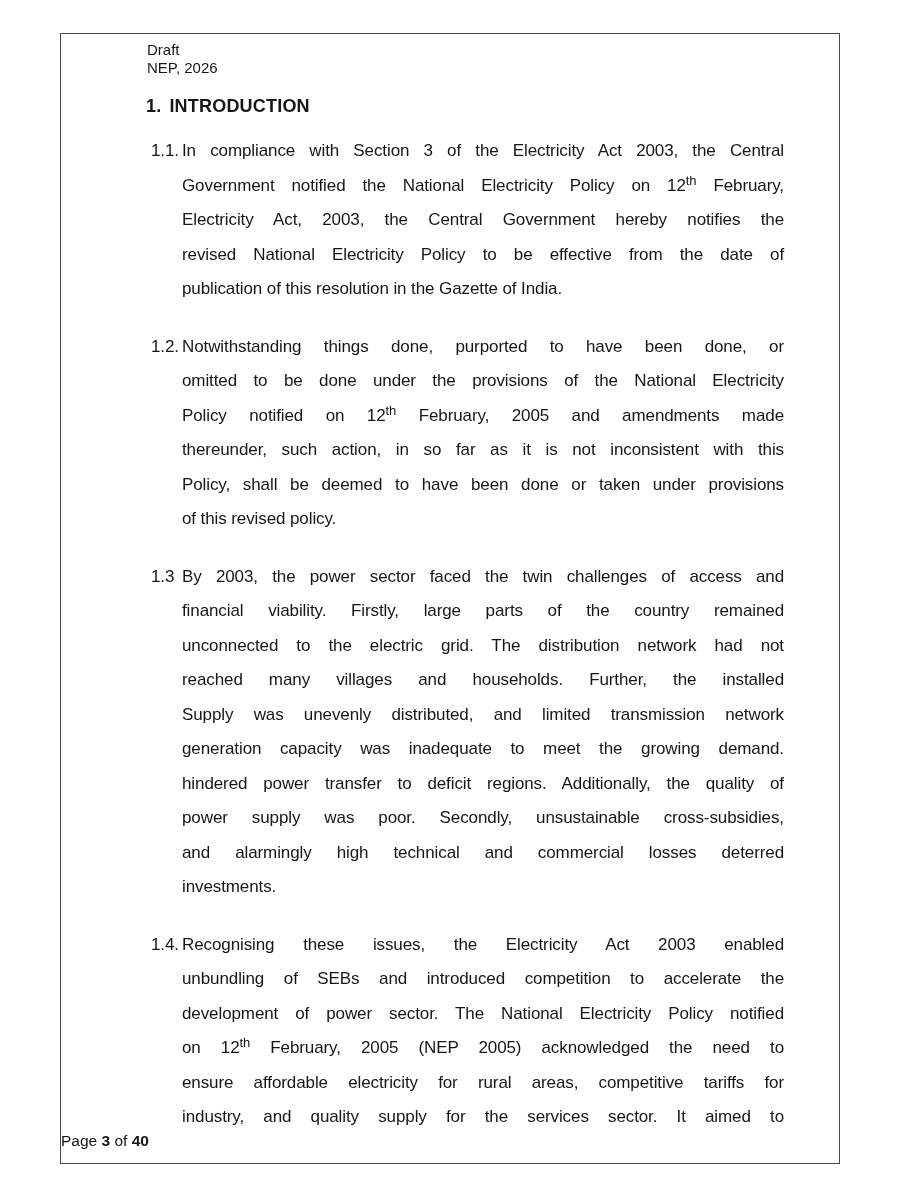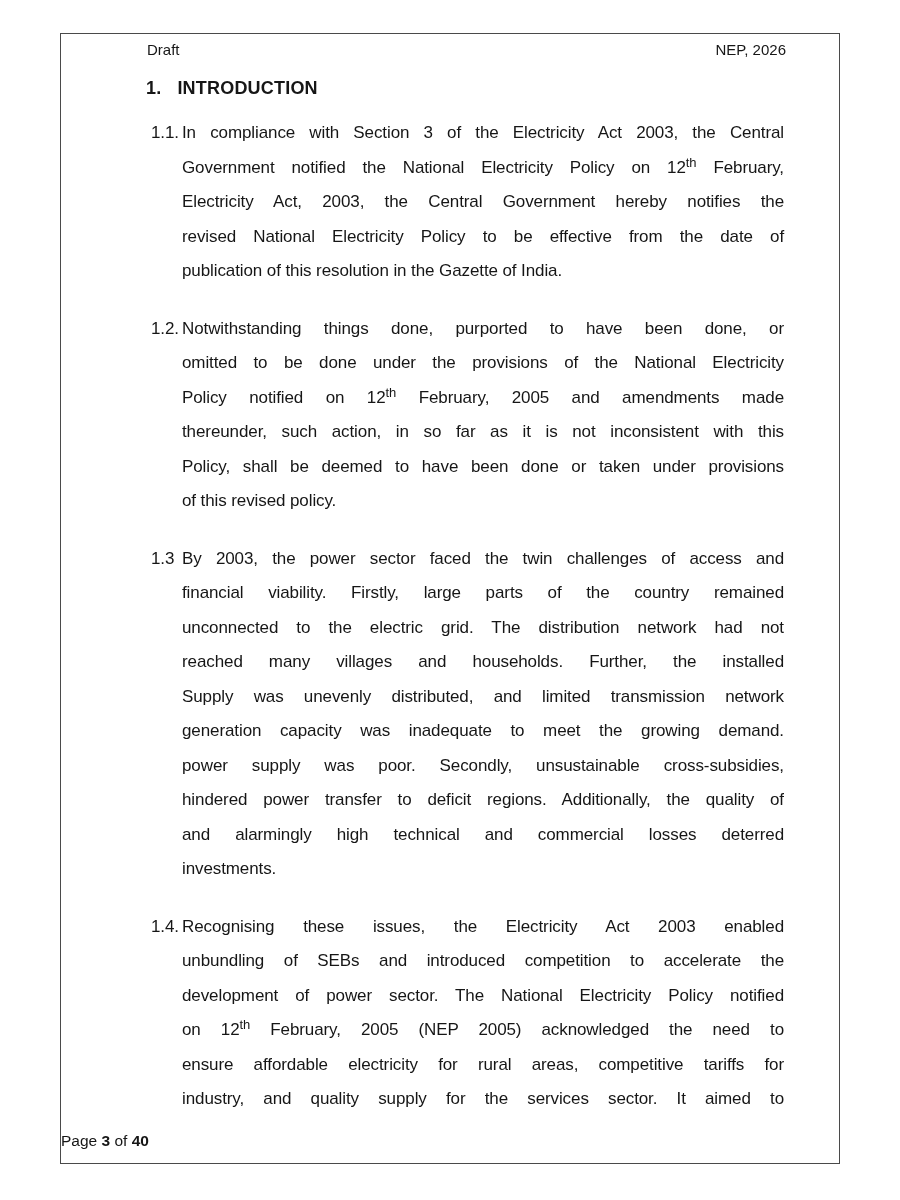--- a/index.html
+++ b/index.html
@@ -8,29 +8,29 @@
 
   .page {
     position: absolute; left: 60px; top: 33px;
     width: 780px; height: 1131px;
     border: 1px solid #4a4a4a; background: #ffffff;
   }
 
   .header {
     display: flex; justify-content: space-between;
     margin: 7px 53px 4px 86px;
-    font-size: 15px; line-height: 18px;
+    font-size: 15px; line-height: 18px; flex-direction: column;
   }
 
   .title {
     margin: 17px 0 0 85px;
     font-size: 18px; font-weight: bold; line-height: 24px;
     letter-spacing: 0.2px;
   }
-  .title .ttext { margin-left: 16px; }
+  .title .ttext { margin-left: 8px; }
 
   .content {
     margin: 16px 55px 0 121px; 
     font-size: 17px;
     letter-spacing: -0.1px;
   }
 
   .para { position: relative; }
   .para + .para { margin-top: 23px; }
 
@@ -90,22 +90,22 @@
         <div class="line last"><span>of this revised policy.</span></div>
       </div>
       <div class="para">
         <span class="pnum">1.3</span>
         <div class="line"><span>By 2003, the power sector faced the twin challenges of access and</span></div>
         <div class="line"><span>financial viability. Firstly, large parts of the country remained</span></div>
         <div class="line"><span>unconnected to the electric grid. The distribution network had not</span></div>
         <div class="line"><span>reached many villages and households. Further, the installed</span></div>
         <div class="line"><span>Supply was unevenly distributed, and limited transmission network</span></div>
         <div class="line"><span>generation capacity was inadequate to meet the growing demand.</span></div>
+        <div class="line"><span>hindered power transfer to deficit regions. Additionally, the quality of</span></div>
         <div class="line"><span>power supply was poor. Secondly, unsustainable cross-subsidies,</span></div>
-        <div class="line"><span>hindered power transfer to deficit regions. Additionally, the quality of</span></div>
         <div class="line"><span>and alarmingly high technical and commercial losses deterred</span></div>
         <div class="line last"><span>investments.</span></div>
       </div>
       <div class="para">
         <span class="pnum">1.4.</span>
         <div class="line"><span>Recognising these issues, the Electricity Act 2003 enabled</span></div>
         <div class="line"><span>unbundling of SEBs and introduced competition to accelerate the</span></div>
         <div class="line"><span>development of power sector. The National Electricity Policy notified</span></div>
         <div class="line"><span>on 12</span><sup class="ord">th</sup><span> February, 2005 (NEP 2005) acknowledged the need to</span></div>
         <div class="line"><span>ensure affordable electricity for rural areas, competitive tariffs for</span></div>

